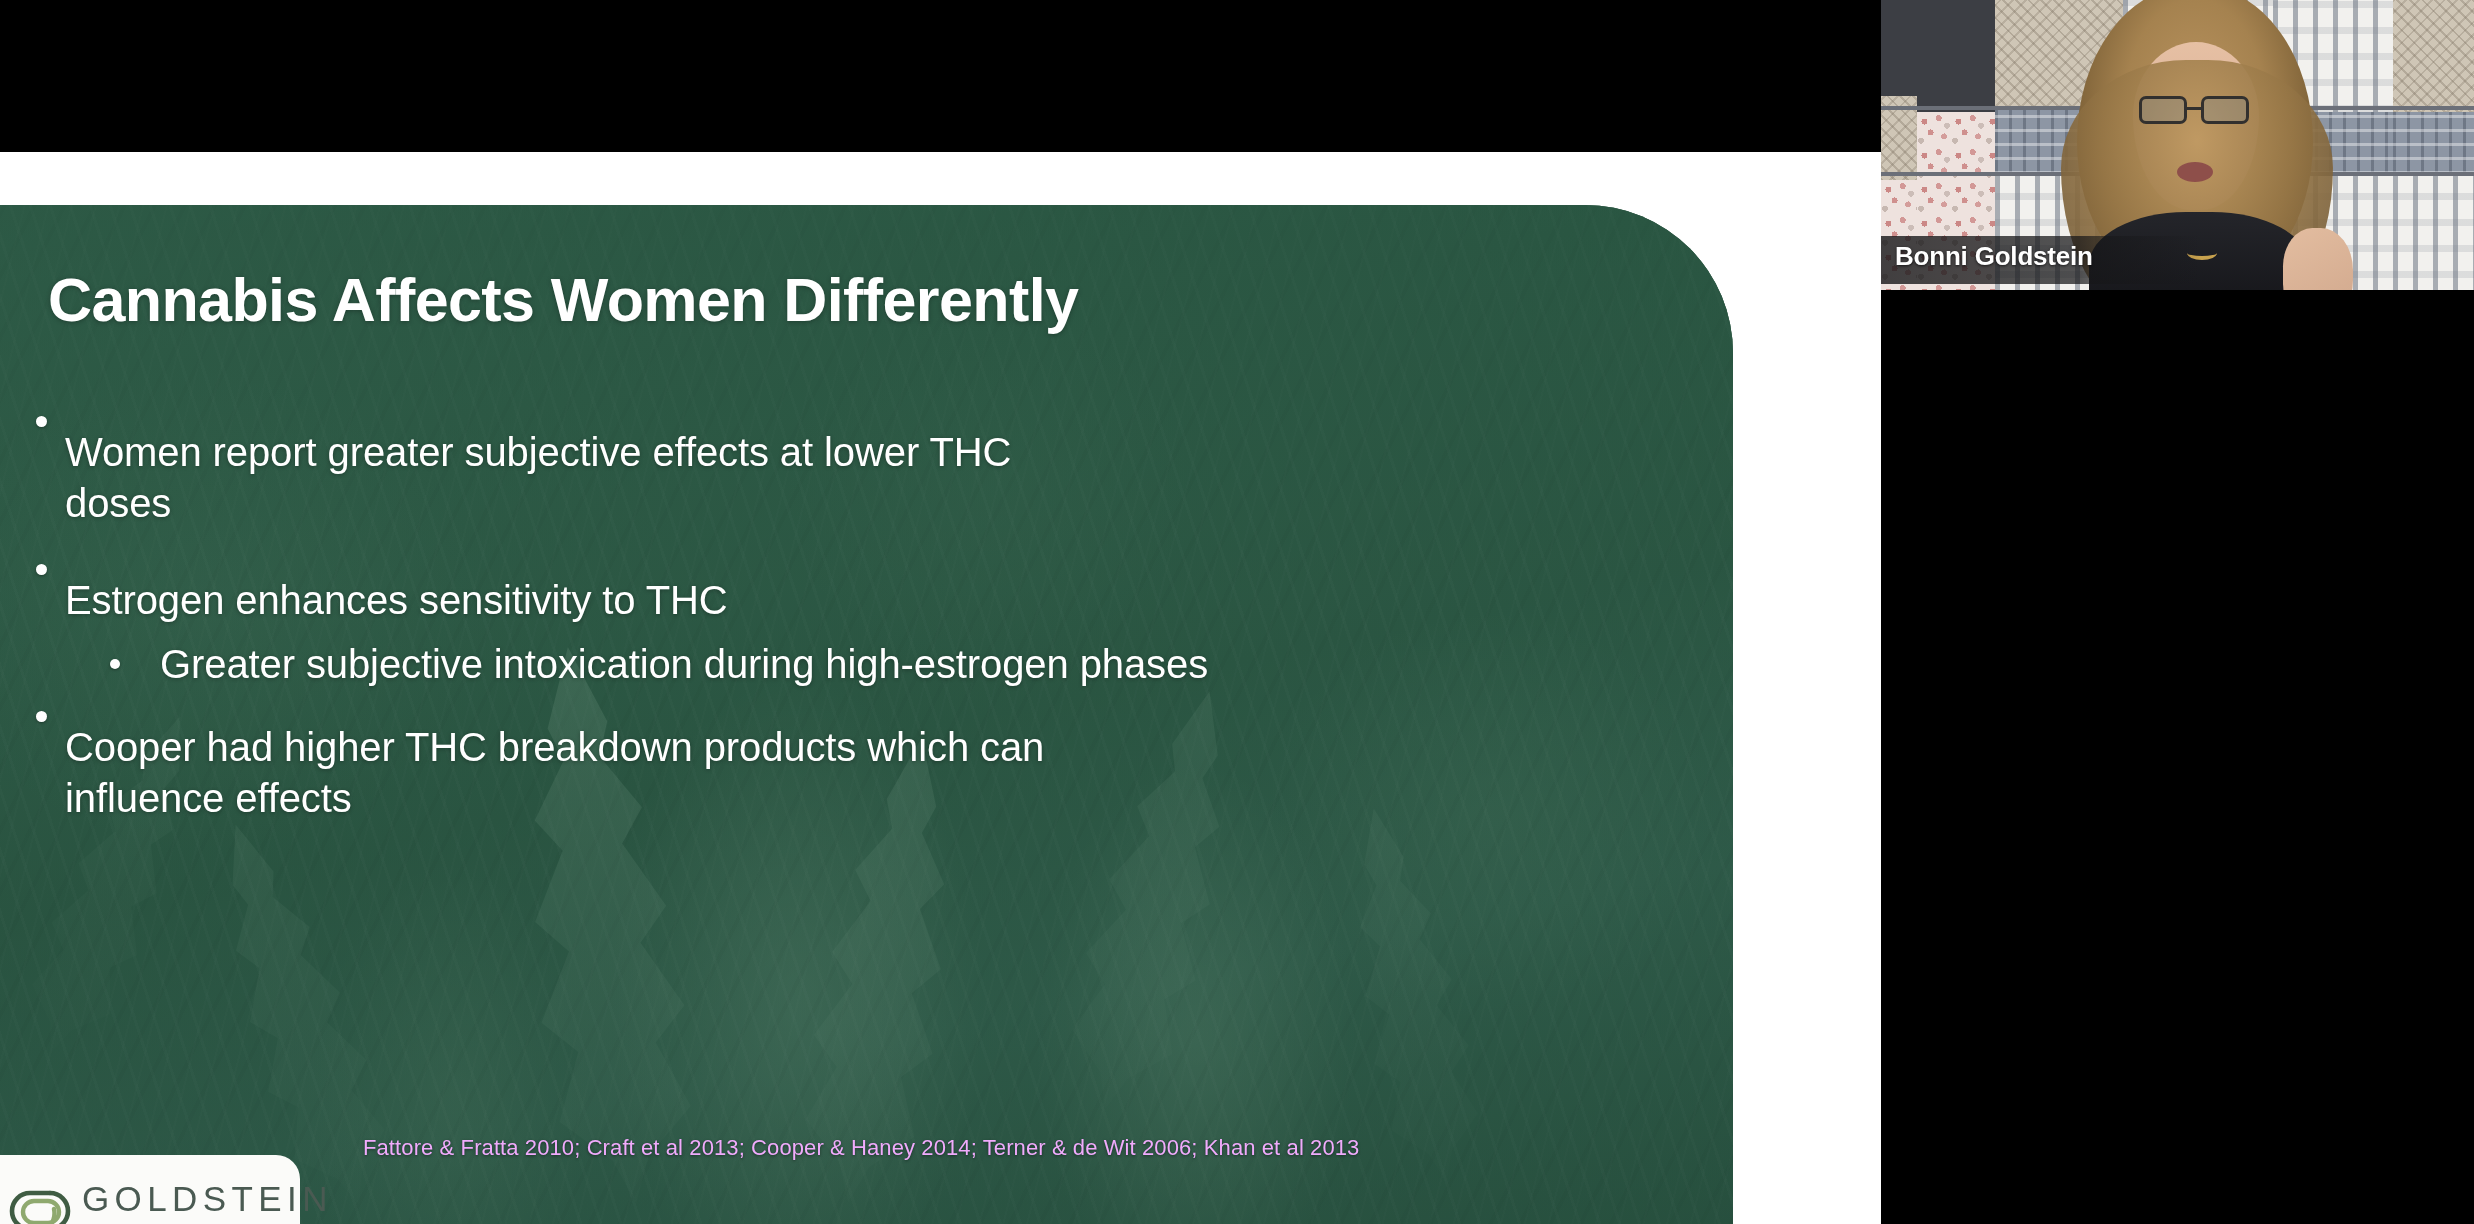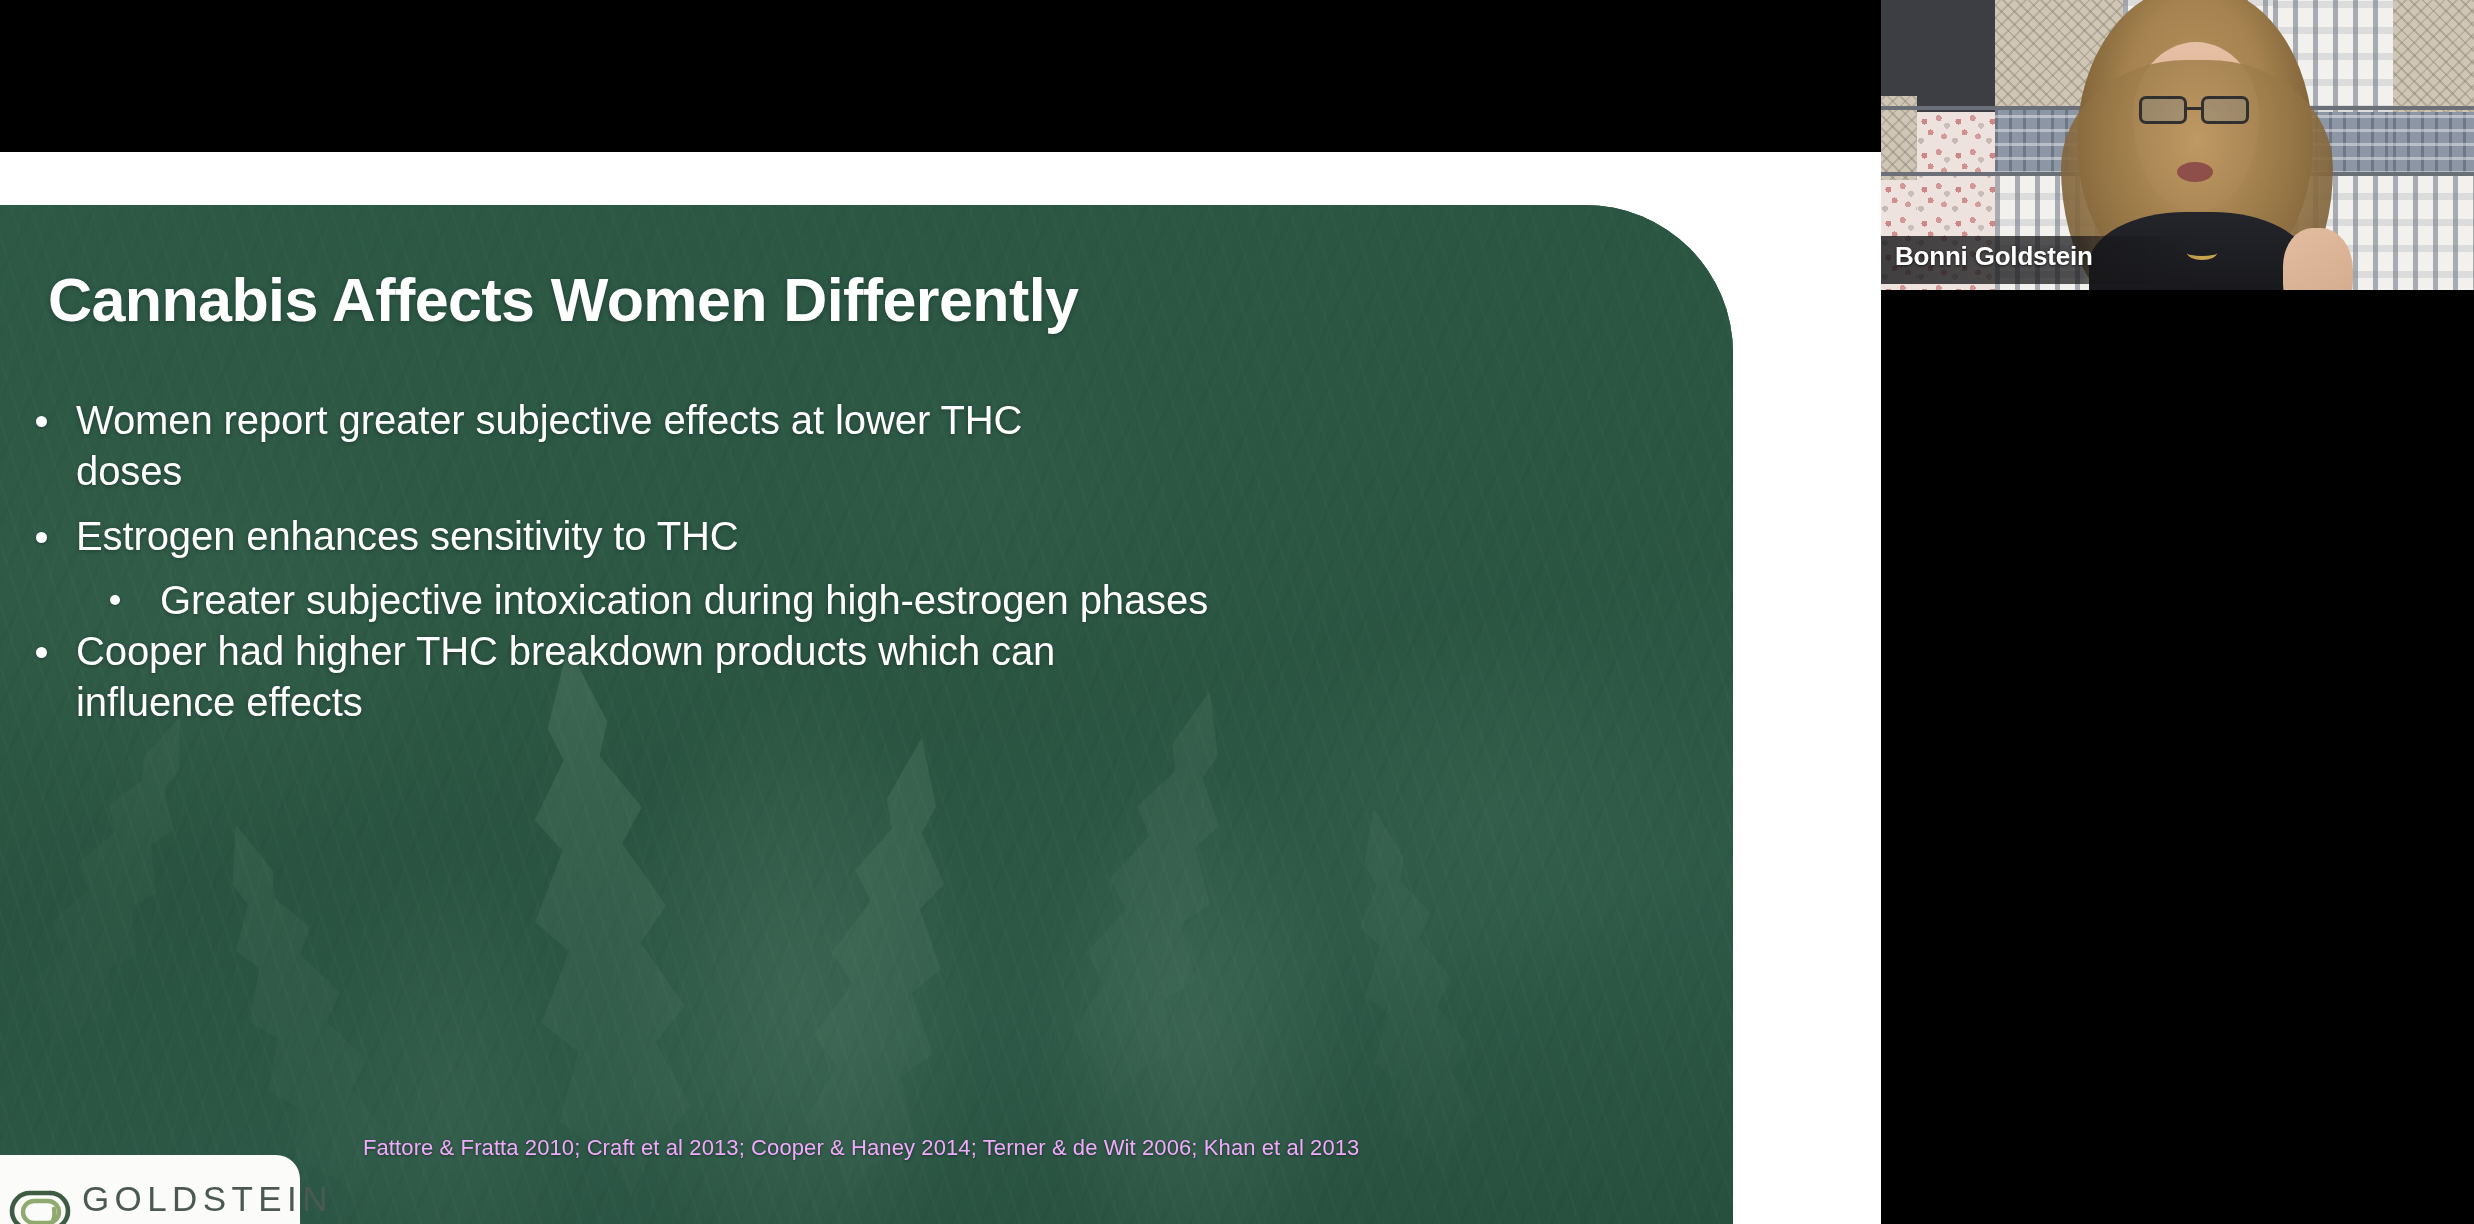--- a/index.html
+++ b/index.html
@@ -75,21 +75,21 @@
     font-size:61px;
     font-weight:bold;
     letter-spacing:-0.6px;
     line-height:1.05;
     text-shadow:0 1px 5px rgba(0,0,0,.30);
   }
 
   .bullet-list { position:absolute; left:0; top:190px; width:1700px; }
 
   .bullet-row { position:relative; display:flex; align-items:flex-start; }
-  .bullet-row.lvl1 { padding-left:36px; margin-bottom:14px; }
+  .bullet-row.lvl1 { padding-left:36px; margin-bottom:14px;flex-direction:column; }
   .bullet-row.lvl2 { padding-left:110px; }
 
   .bullet-dot {
     flex:0 0 auto; width:11px; height:11px; border-radius:50%;
     background:#ffffff; margin-top:21px;
     box-shadow:0 1px 3px rgba(0,0,0,.35);
   }
   .bullet-row.lvl2 .bullet-dot { width:10px; height:10px; margin-top:20px; }
 
   .bullet-text {

